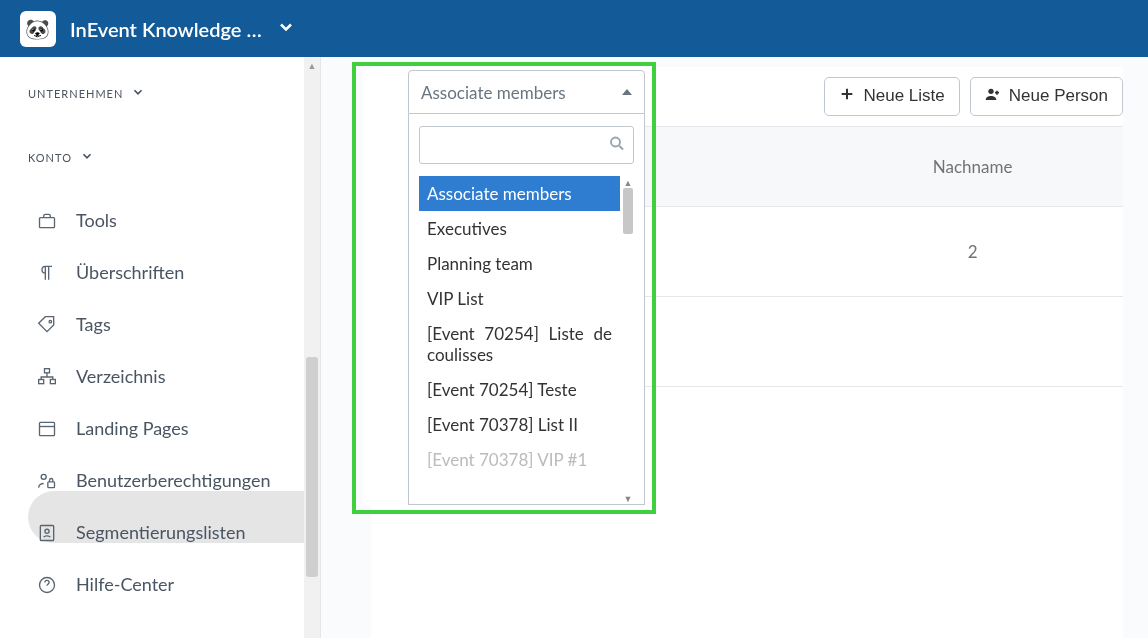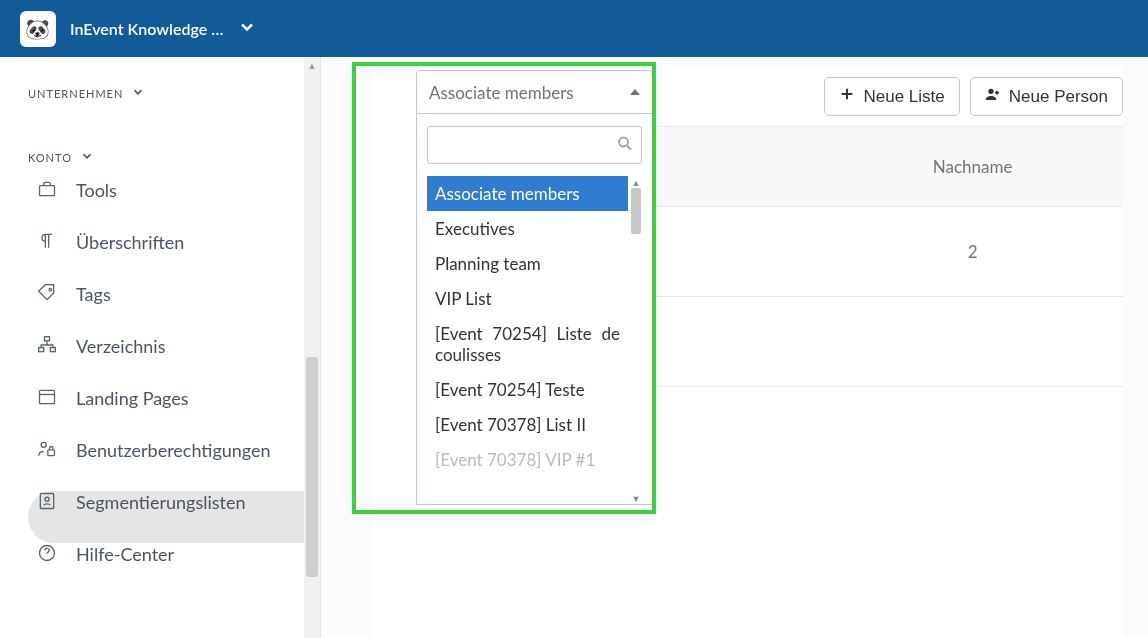--- a/index.html
+++ b/index.html
@@ -23,21 +23,21 @@
   background: #fff;
   border-radius: 6px;
   display: flex;
   align-items: center;
   justify-content: center;
   margin-right: 14px;
   font-size: 20px;
 }
 .app-title {
   color: #fff;
-  font-size: 16px;
+  font-size: 20px;
   font-weight: 600;
   margin-right: 14px;
 }
 .hdr-chevron { color: #fff; cursor: pointer; }
 
 
 .body-row { display: flex; height: calc(638px - 57px); }
 
 
 .sidebar {
@@ -76,21 +76,21 @@
   font-size: 11px;
   letter-spacing: 1px;
   padding: 10px 0 14px 0;
   cursor: pointer;
 }
 .section-header .chev {
   margin-left: 8px;
 }
 .nav-item {
   display: flex;
-  align-items: flex-start;
+  align-items: flex-end;
   color: #4a5563;
   font-size: 18px;
   height: 52px;
   cursor: pointer;
   border-radius: 26px 0 0 26px;
   padding-left: 6px;
 }
 .nav-item.active {
   background: #e5e5e5;
 }
@@ -125,21 +125,20 @@
 }
 .action-spacer { flex: 1; }
 .btn {
   background: #fff;
   border: 1px solid #c1c7cf;
   border-radius: 5px;
   padding: 8px 14px;
   font-size: 17px;
   color: #333;
   display: flex;
-  align-items: center;
   gap: 8px;
   cursor: pointer;
 }
 .btn svg { width: 16px; height: 16px; fill: #333; }
 
 
 .tbl {
   width: 100%;
   border-collapse: collapse;
 }
@@ -167,21 +166,21 @@
   top: 62px;
   width: 304px;
   height: 452px;
   border: 4px solid #3fcf3f;
   pointer-events: none;
   z-index: 50;
 }
 
 .dropdown {
   position: absolute;
-  left: 371px;
+  left: 363px;
   top: 70px;
   width: 282px;
   z-index: 40;
   background: #fff;
   padding-left: 45px;
 }
 .dd-head {
   height: 44px;
   border: 1px solid #c1c7cf;
   border-radius: 4px 4px 0 0;

